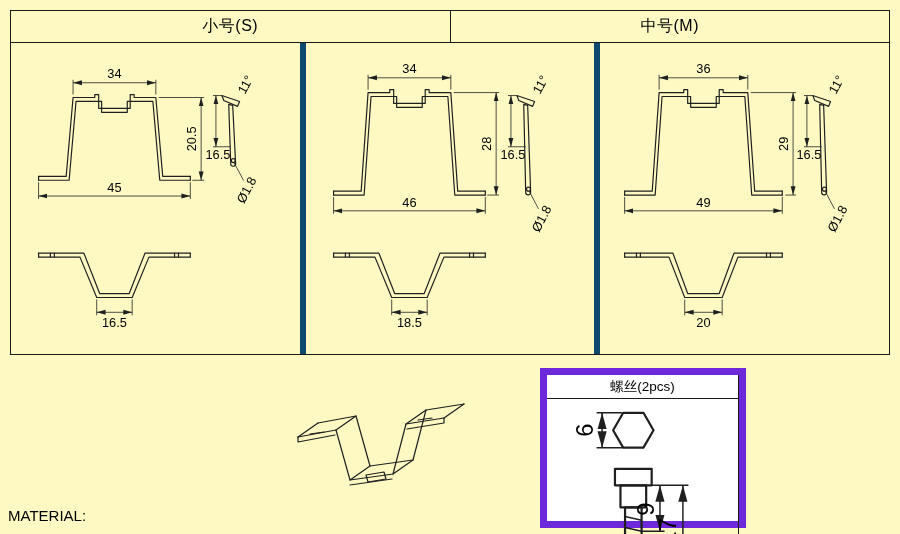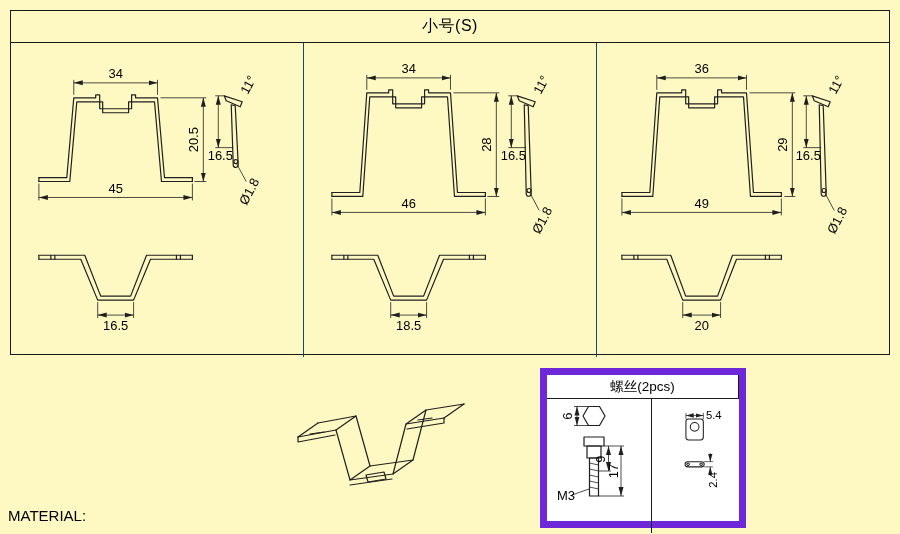--- a/index.html
+++ b/index.html
@@ -8,21 +8,21 @@
   .page{position:relative;width:900px;height:534px;background:#fef9c3;overflow:hidden}
 
   .main-table{position:absolute;left:10px;top:10px;width:880px;height:345px;
               border:1px solid #1a1a1a;display:flex;flex-direction:column}
   .mt-head{display:flex;height:32px;border-bottom:1px solid #1a1a1a;flex:0 0 32px}
   .mt-head .hc{flex:1 1 0;display:flex;align-items:center;justify-content:center;
                font-size:16px;letter-spacing:.5px}
   .mt-head .hc:not(:last-child){border-right:1px solid #1a1a1a}
   .mt-body{display:flex;flex:1 1 auto}
   .mt-body .bc{flex:1 1 0;position:relative}
-  .mt-body .bc:not(:last-child){border-right:1px solid #0c4a6e}
+  .mt-body .bc:not(:last-child){border-right:6px solid #0c4a6e}
   .mt-body svg{display:block;width:100%;height:100%}
 
   .part{stroke:#1f1f1f;stroke-width:1.2;fill:none;stroke-linejoin:round;stroke-linecap:round}
   .dim{stroke:#1f1f1f;stroke-width:.8;fill:none}
   text{font-family:"Liberation Sans","DejaVu Sans",sans-serif;font-size:13px;fill:#000}
 
   .persp{position:absolute;left:288px;top:392px;width:190px;height:115px}
 
   .hw-table{position:absolute;left:540px;top:368px;width:206px;height:160px;
             border:7px solid #6d28d9;display:flex;flex-direction:column;background:#fff}
@@ -47,20 +47,21 @@
     <defs>
       <marker id="arw" markerUnits="userSpaceOnUse" markerWidth="9.5" markerHeight="6.5" refX="9" refY="3" orient="auto-start-reverse">
         <path d="M0,0.5 L9,3 L0,5.5 Z" fill="#1f1f1f"></path>
       </marker>
     </defs>
   </svg>
 
   <div class="main-table">
     <div class="mt-head">
       <div class="hc">小号(S)</div>
+      <div class="hc">中号(M)</div>
     </div>
 
     <div class="mt-body">
 
       <div class="bc">
         <svg viewBox="0 0 293 315">
           <g>
             <path class="part" d="M28,135 L56,135 L63,55 L85,55 L85,52 L89,52 L89,66 L121,66 L121,52 L125,52 L125,55 L147,55 L154,135 L182,135"></path>
             <path class="part" d="M28,139 L59,139 L66,59 L92,59 L92,70 L118,70 L118,59 L144,59 L151,139 L182,139"></path>
             <path class="part" d="M28,135 V139 M182,135 V139"></path>
@@ -221,40 +222,20 @@
             <line class="dim" x1="61.5" y1="47" x2="61.5" y2="72" marker-start="url(#arw)" marker-end="url(#arw)"></line>
             <text transform="rotate(-90 58 60)" x="58" y="60" text-anchor="middle">9</text>
             <line class="dim" x1="74" y1="47" x2="74" y2="97" marker-start="url(#arw)" marker-end="url(#arw)"></line>
             <text transform="rotate(-90 70.5 72)" x="70.5" y="72" text-anchor="middle">17</text>
             <path class="dim" d="M25,96 L42,90"></path>
             <text x="10" y="101" text-anchor="start">M3</text>
           </g>
         </svg>
       </div>
 
-      <div class="cell">
-        <svg viewBox="0 0 100 134">
-          <g>
-            <path class="dim" d="M39,13 V6 M59,13 V6"></path>
-            <line class="dim" x1="39" y1="9" x2="59" y2="9" marker-start="url(#arw)" marker-end="url(#arw)"></line>
-            <text x="62" y="13" text-anchor="start">5.4</text>
-            <rect class="part" x="39" y="13" width="20" height="24" rx="3"></rect>
-            <circle class="part" cx="49" cy="22" r="5"></circle>
-          </g>
-          <g>
-            <rect class="part" x="38" y="62" width="22" height="6" rx="3"></rect>
-            <circle class="part" cx="41.5" cy="65" r="1.4"></circle>
-            <circle class="part" cx="56.5" cy="65" r="1.4"></circle>
-            <path class="dim" d="M60,62 H70 M60,68 H70"></path>
-            <line class="dim" x1="67" y1="52" x2="67" y2="62" marker-end="url(#arw)"></line>
-            <line class="dim" x1="67" y1="78" x2="67" y2="68" marker-end="url(#arw)"></line>
-            <text transform="rotate(-90 75 83)" x="75" y="83" text-anchor="middle">2.4</text>
-          </g>
-        </svg>
-      </div>
 
     </div>
   </div>
 
   <div class="material">
     <div>MATERIAL:</div>
     
     
   </div>
 

